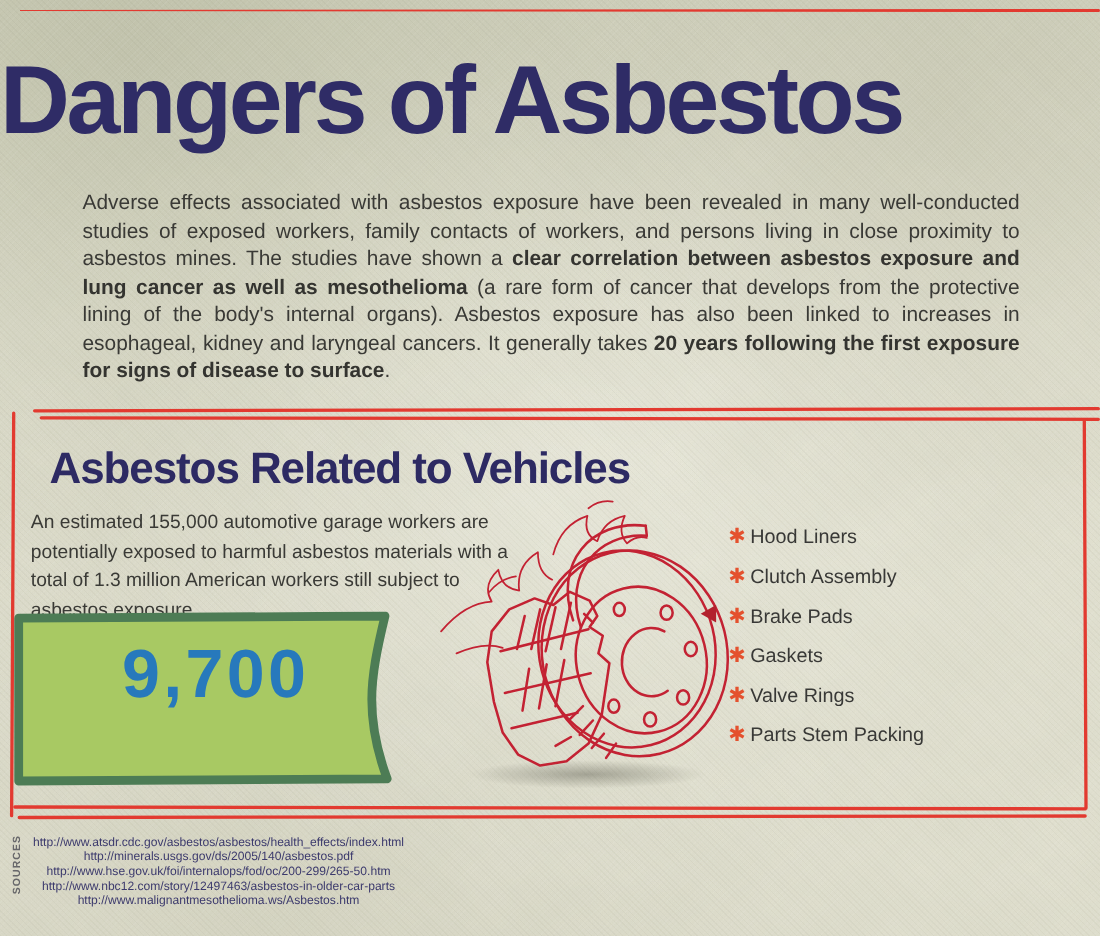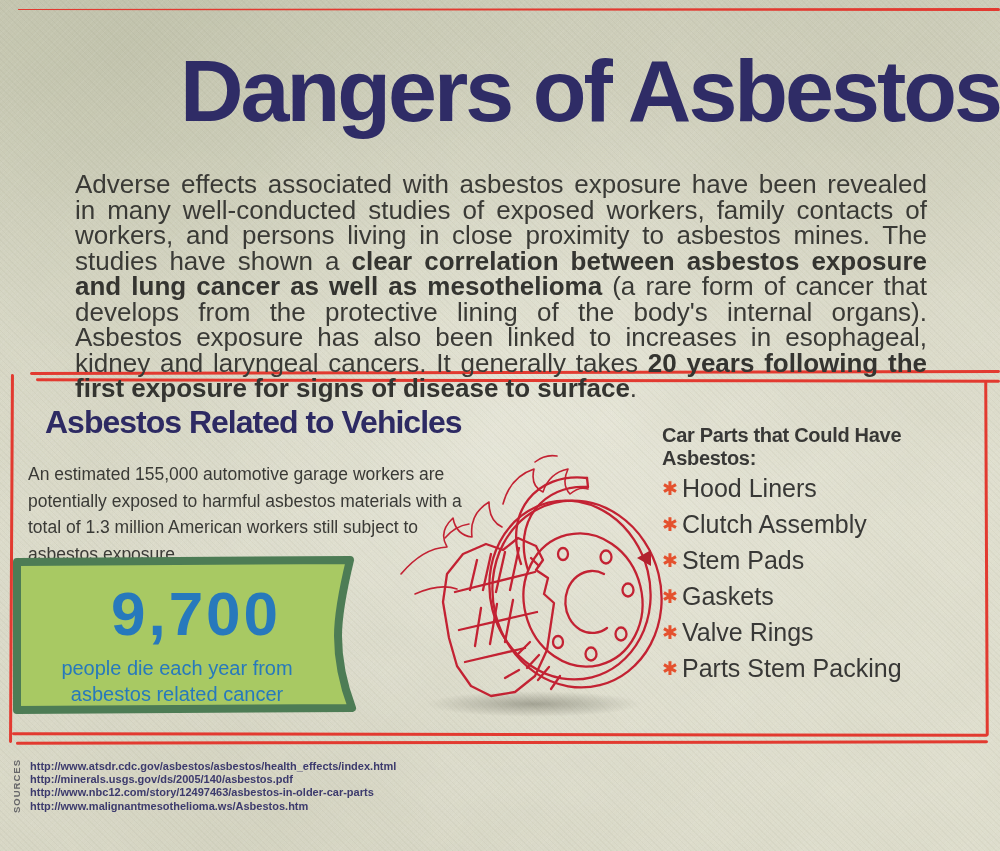--- a/index.html
+++ b/index.html
@@ -24,34 +24,34 @@
   .red-line { position:absolute; background:#e23a30; border-radius:3px; }
   #rule-top        { left:18px;  top:8px;   width:982px; height:3px; clip-path:polygon(0 35%,100% 0,100% 100%,0 65%); }
   #frame-top-1     { left:30px;  top:371px; width:970px; height:3px;  transform:rotate(-0.12deg); }
   #frame-top-2     { left:36px;  top:379px; width:964px; height:3px;  transform:rotate(0.08deg); }
   #frame-left      { left:10px;  top:374px; width:3px;   height:369px; transform:rotate(0.3deg); }
   #frame-right     { left:985px; top:381px; width:3px;   height:355px; transform:rotate(-0.25deg); }
   #frame-bottom-1  { left:12px;  top:733px; width:976px; height:3px;  transform:rotate(0.1deg); }
   #frame-bottom-2  { left:16px;  top:741px; width:972px; height:2.5px; transform:rotate(-0.08deg); }
 
   #main-title {
-    position:absolute; left:0; right:0; top:40px; text-align:right;
+    position:absolute; left:0; right:0; top:40px; text-align:left;
     font-size:88px; font-weight:bold; letter-spacing:-3px; color:#2f2c66;
   }
 
   #intro {
     position:absolute; left:75px; top:172px; width:852px;
-    font-size:26px; line-height:25.5px; color:#3a3a36;
+    font-size:19px; line-height:25.5px; color:#3a3a36;
     text-align:justify;
   }
   #intro .b { font-weight:bold; color:#343430; }
 
   #vehicles-title {
     position:absolute; left:45px; top:404px;
-    font-size:32px; font-weight:bold; letter-spacing:-1px; color:#2d2a63;
+    font-size:40px; font-weight:bold; letter-spacing:-1px; color:#2d2a63;
   }
   #vehicles-paragraph {
     position:absolute; left:28px; top:461px; width:452px;
     font-size:17.5px; line-height:26.5px; color:#3a3a36;
   }
 
   
   #stat-banner { position:absolute; left:12px; top:556px; width:346px; height:160px; }
   #stat-banner svg { position:absolute; left:0; top:0; }
   .banner-content { position:absolute; left:0; top:0; width:330px; height:157px; text-align:center; }
@@ -66,35 +66,35 @@
   }
 
   
   #parts-heading {
     position:absolute; left:662px; top:424px; width:310px;
     font-size:20px; font-weight:bold; color:#383836; letter-spacing:-0.3px;
   }
   #parts-list { position:absolute; left:662px; top:470px; list-style:none; }
   #parts-list li { display:flex; align-items:center; height:36px; }
   .ast { width:20px; font-size:19px; color:#e4512e; }
-  .part-label { font-size:25px; color:#383836; }
+  .part-label { font-size:18px; color:#383836; }
 
   #brake-arrow {
     position:absolute; left:637px; top:550px; width:0; height:0;
     border-top:8px solid transparent; border-bottom:8px solid transparent;
     border-right:14px solid #b2212e;
   }
 
   
   #sources-label {
     position:absolute; left:16px; top:786px; transform:translate(-50%,-50%) rotate(-90deg);
     font-size:9.5px; font-weight:bold; letter-spacing:1px; color:#67676a;
   }
   #sources-list { position:absolute; left:30px; top:760px; list-style:none; }
-  #sources-list li { font-size:11px; line-height:13.2px; font-weight:bold; color:#3c3a6d; }
+  #sources-list li { font-size:11px; line-height:13.2px; font-weight:normal; color:#3c3a6d;text-align:center; }
 </style>
 </head>
 <body>
 
 <div id="page">
 
   <svg class="grain" width="1000" height="851">
     <filter id="mottle">
         <feTurbulence type="fractalNoise" baseFrequency="0.012 0.016" numOctaves="3" seed="3"></feTurbulence>
       <feColorMatrix type="matrix" values="0 0 0 0 0.44  0 0 0 0 0.46  0 0 0 0 0.32  0 0 0 0.11 0"></feColorMatrix>
@@ -122,21 +122,20 @@
   <h2 id="vehicles-title">Asbestos Related to Vehicles</h2>
 
   <p id="vehicles-paragraph">An estimated 155,000 automotive garage workers are potentially exposed to harmful asbestos materials with a total of 1.3 million American workers still subject to asbestos exposure.</p>
 
   <div id="stat-banner">
     <svg width="346" height="160" viewBox="0 0 346 160">
       <path d="M5,6 L338,4 C331,33 326,57 326,80 C326,103 331,128 340,152 L5,154 Z" fill="#a8c963" stroke="#4d7c55" stroke-width="8" stroke-linejoin="round"></path>
     </svg>
     <div class="banner-content">
       <div class="stat-number">9,700</div>
-      <div class="stat-caption">people die each year from asbestos related cancer</div>
     </div>
   </div>
 
   <div id="illustration-shadow"></div>
   <div id="illustration">
     <svg width="280" height="280" viewBox="0 0 280 280">
       <g stroke="#c32233" fill="none" stroke-width="2.3" stroke-linecap="round" stroke-linejoin="round">
 
         <ellipse cx="192" cy="152" rx="84" ry="94" transform="rotate(-14 192 152)"></ellipse>
         <ellipse cx="185" cy="148" rx="80" ry="90" transform="rotate(-14 185 148)"></ellipse>
@@ -168,36 +167,35 @@
           <path d="M30,152 q25,-11 42,-5"></path>
           <path d="M118,62 q7,-27 31,-35 q-4,17 9,23 q6,-19 25,-23 q-7,15 2,25 q9,-8 18,-5"></path>
           <path d="M150,20 q10,-8 22,-6 M60,96 q10,-12 24,-14"></path>
         </g>
       </g>
     </svg>
   </div>
 
   <div id="brake-arrow"></div>
 
-  <h3 id="parts-heading">Car Parts that Could Have Asbestos:</h3>
   <ul id="parts-list">
 
       <li>
         <span class="ast">✱</span>
         <span class="part-label">Hood Liners</span>
       </li>
 
       <li>
         <span class="ast">✱</span>
         <span class="part-label">Clutch Assembly</span>
       </li>
 
       <li>
         <span class="ast">✱</span>
-        <span class="part-label">Stem Pads</span>
+        <span class="part-label">Brake Pads</span>
       </li>
 
       <li>
         <span class="ast">✱</span>
         <span class="part-label">Gaskets</span>
       </li>
 
       <li>
         <span class="ast">✱</span>
         <span class="part-label">Valve Rings</span>
@@ -209,20 +207,21 @@
       </li>
     </ul>
 
   <span id="sources-label">SOURCES</span>
   <ul id="sources-list">
 
       <li>http://www.atsdr.cdc.gov/asbestos/asbestos/health_effects/index.html</li>
 
       <li>http://minerals.usgs.gov/ds/2005/140/asbestos.pdf</li>
 
+      <li>http://www.hse.gov.uk/foi/internalops/fod/oc/200-299/265-50.htm</li>
 
       <li>http://www.nbc12.com/story/12497463/asbestos-in-older-car-parts</li>
 
 
       <li>http://www.malignantmesothelioma.ws/Asbestos.htm</li>
     </ul>
 
 </div>
 
 </body></html>

